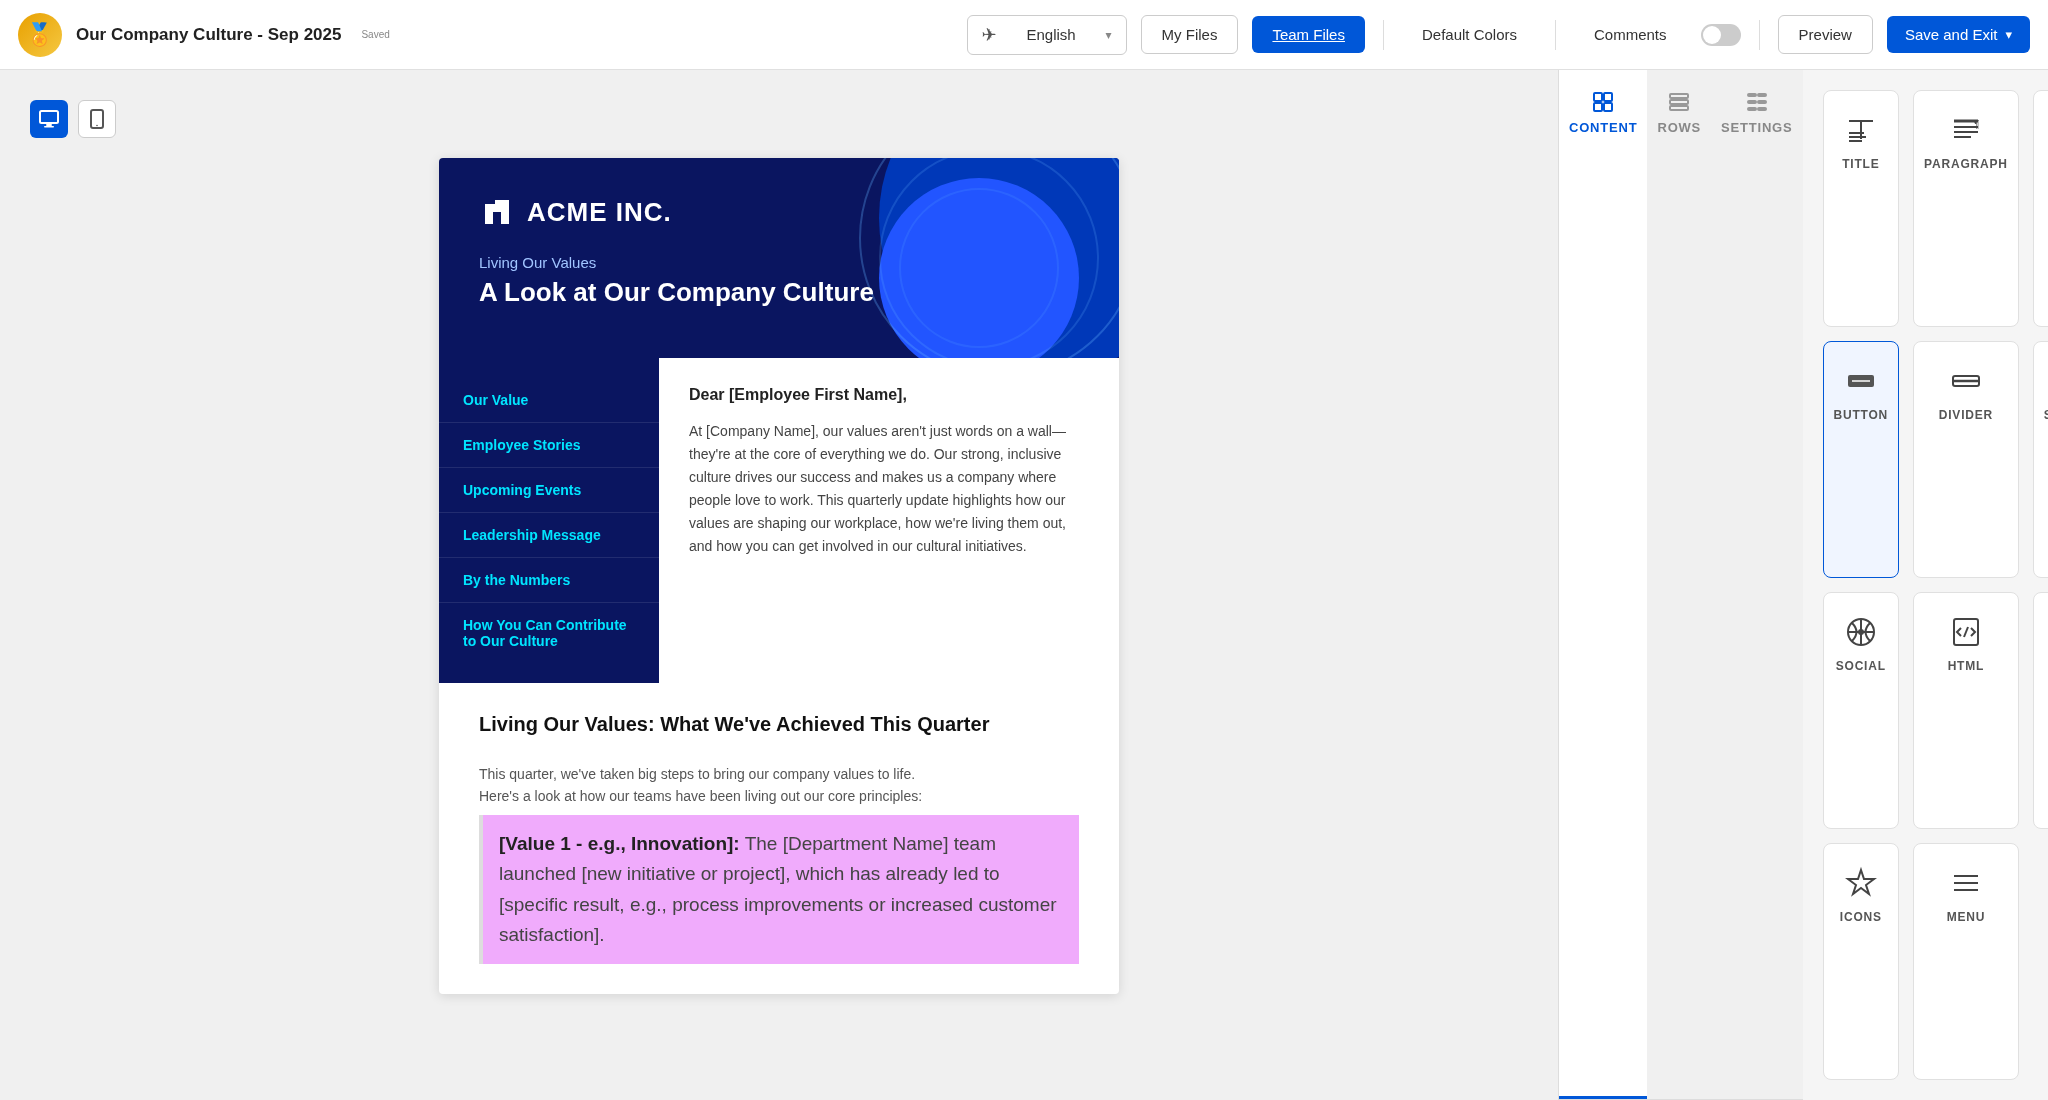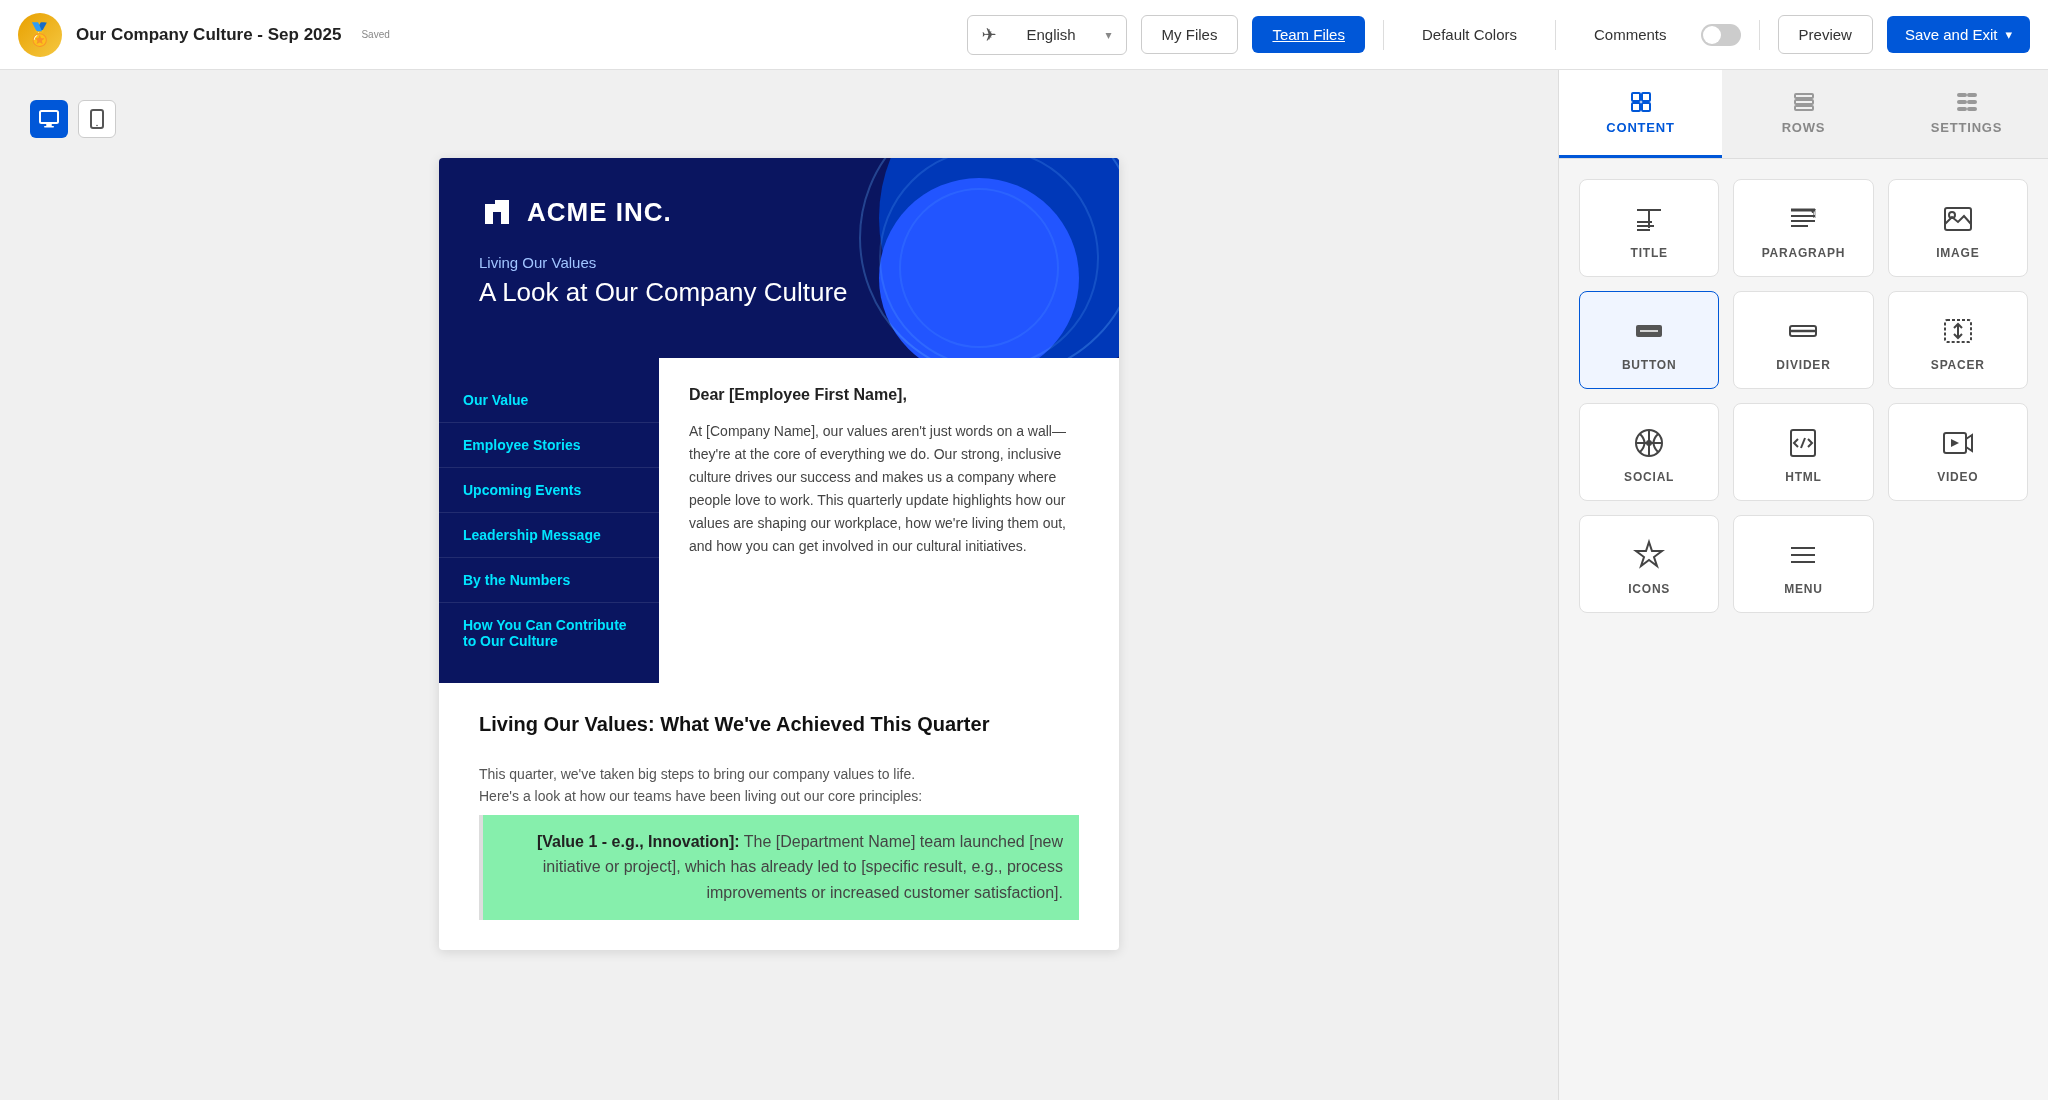--- a/index.html
+++ b/index.html
@@ -100,21 +100,21 @@
     .circle-decor {
       position: absolute; border-radius: 50%;
       border: 2px solid rgba(100,150,255,0.25);
     }
     .logo-area { display: flex; align-items: center; gap: 12px; margin-bottom: 24px; position: relative; z-index: 2; }
     .logo-icon {
       width: 36px; height: 36px;
     }
     .logo-text { color: #fff; font-size: 26px; font-weight: 700; letter-spacing: 1px; }
     .email-tagline { color: #a0c4ff; font-size: 15px; margin-bottom: 6px; position: relative; z-index: 2; }
-    .email-headline { color: #fff; font-size: 26px; font-weight: 400; position: relative; z-index: 2; }
+    .email-headline { color: #fff; font-size: 26px; font-weight: 700; position: relative; z-index: 2; }
 
     
     .bg-circle-1 { width: 320px; height: 320px; right: -80px; top: -100px; background: #0038b8; border: none; }
     .bg-circle-2 { width: 200px; height: 200px; right: 40px; top: 20px; background: #2255ff; border: none; }
     .bg-circle-3 { width: 280px; height: 280px; right: -20px; top: -60px;
       border: 2.5px solid rgba(100,180,255,0.3); background: transparent; }
     .bg-circle-4 { width: 220px; height: 220px; right: 20px; top: -10px;
       border: 2px solid rgba(100,180,255,0.2); background: transparent; }
     .bg-circle-5 { width: 160px; height: 160px; right: 60px; top: 30px;
       border: 2px solid rgba(100,180,255,0.15); background: transparent; }
@@ -135,30 +135,30 @@
       flex: 1; padding: 28px 30px;
     }
     .email-greeting { font-size: 16px; font-weight: 600; color: #222; margin-bottom: 16px; }
     .email-para { font-size: 14px; color: #444; line-height: 1.65; }
 
     
     .email-section { padding: 30px 40px; }
     .section-title { font-size: 20px; font-weight: 700; color: #111; margin-bottom: 27px; }
     .section-intro { font-size: 14px; color: #555; line-height: 1.6; margin-bottom: 7px; }
     .value-box {
-      background: #86efac; border-left: 4px solid #ddd;
-      padding: 14px 16px; font-size: 16px; color: #444; line-height: 1.6; text-align: right;
+      background: #f0abfc; border-left: 4px solid #ddd;
+      padding: 14px 16px; font-size: 19px; color: #444; line-height: 1.6;
     }
     .value-box strong { color: #222; }
 
     
     .right-panel {
       width: 490px; flex-shrink: 0;
       background: #f5f5f5; border-left: 1px solid #ddd;
-      display: flex; flex-direction: column;
+      display: flex; flex-direction: row;
     }
 
     
     .panel-tabs {
       display: flex; background: #fff;
       border-bottom: 1px solid #ddd;
     }
     .panel-tab {
       flex: 1; padding: 20px 10px;
       display: flex; flex-direction: column; align-items: center; gap: 6px;

